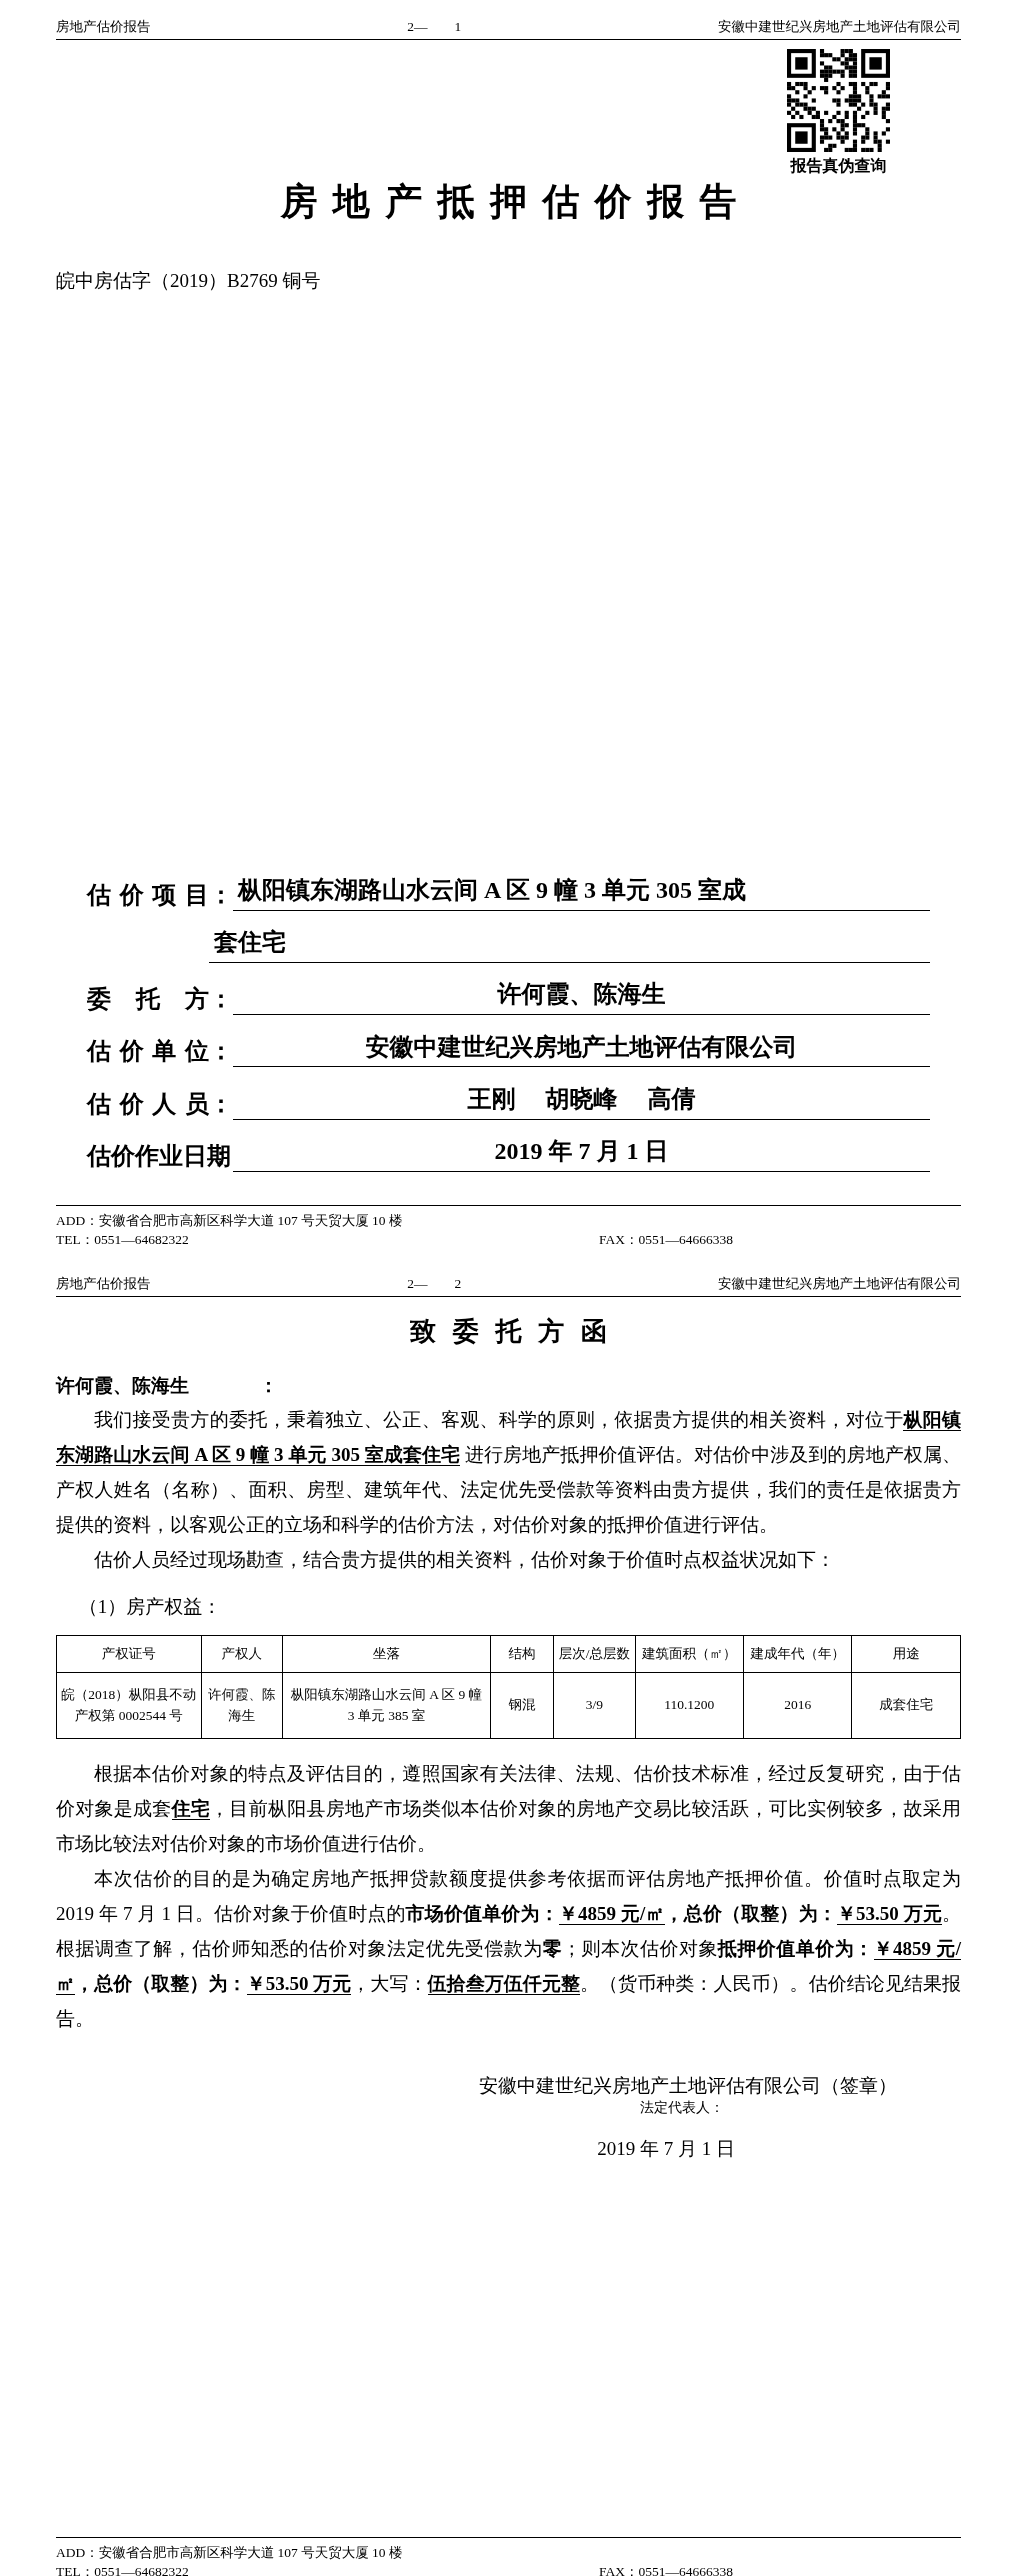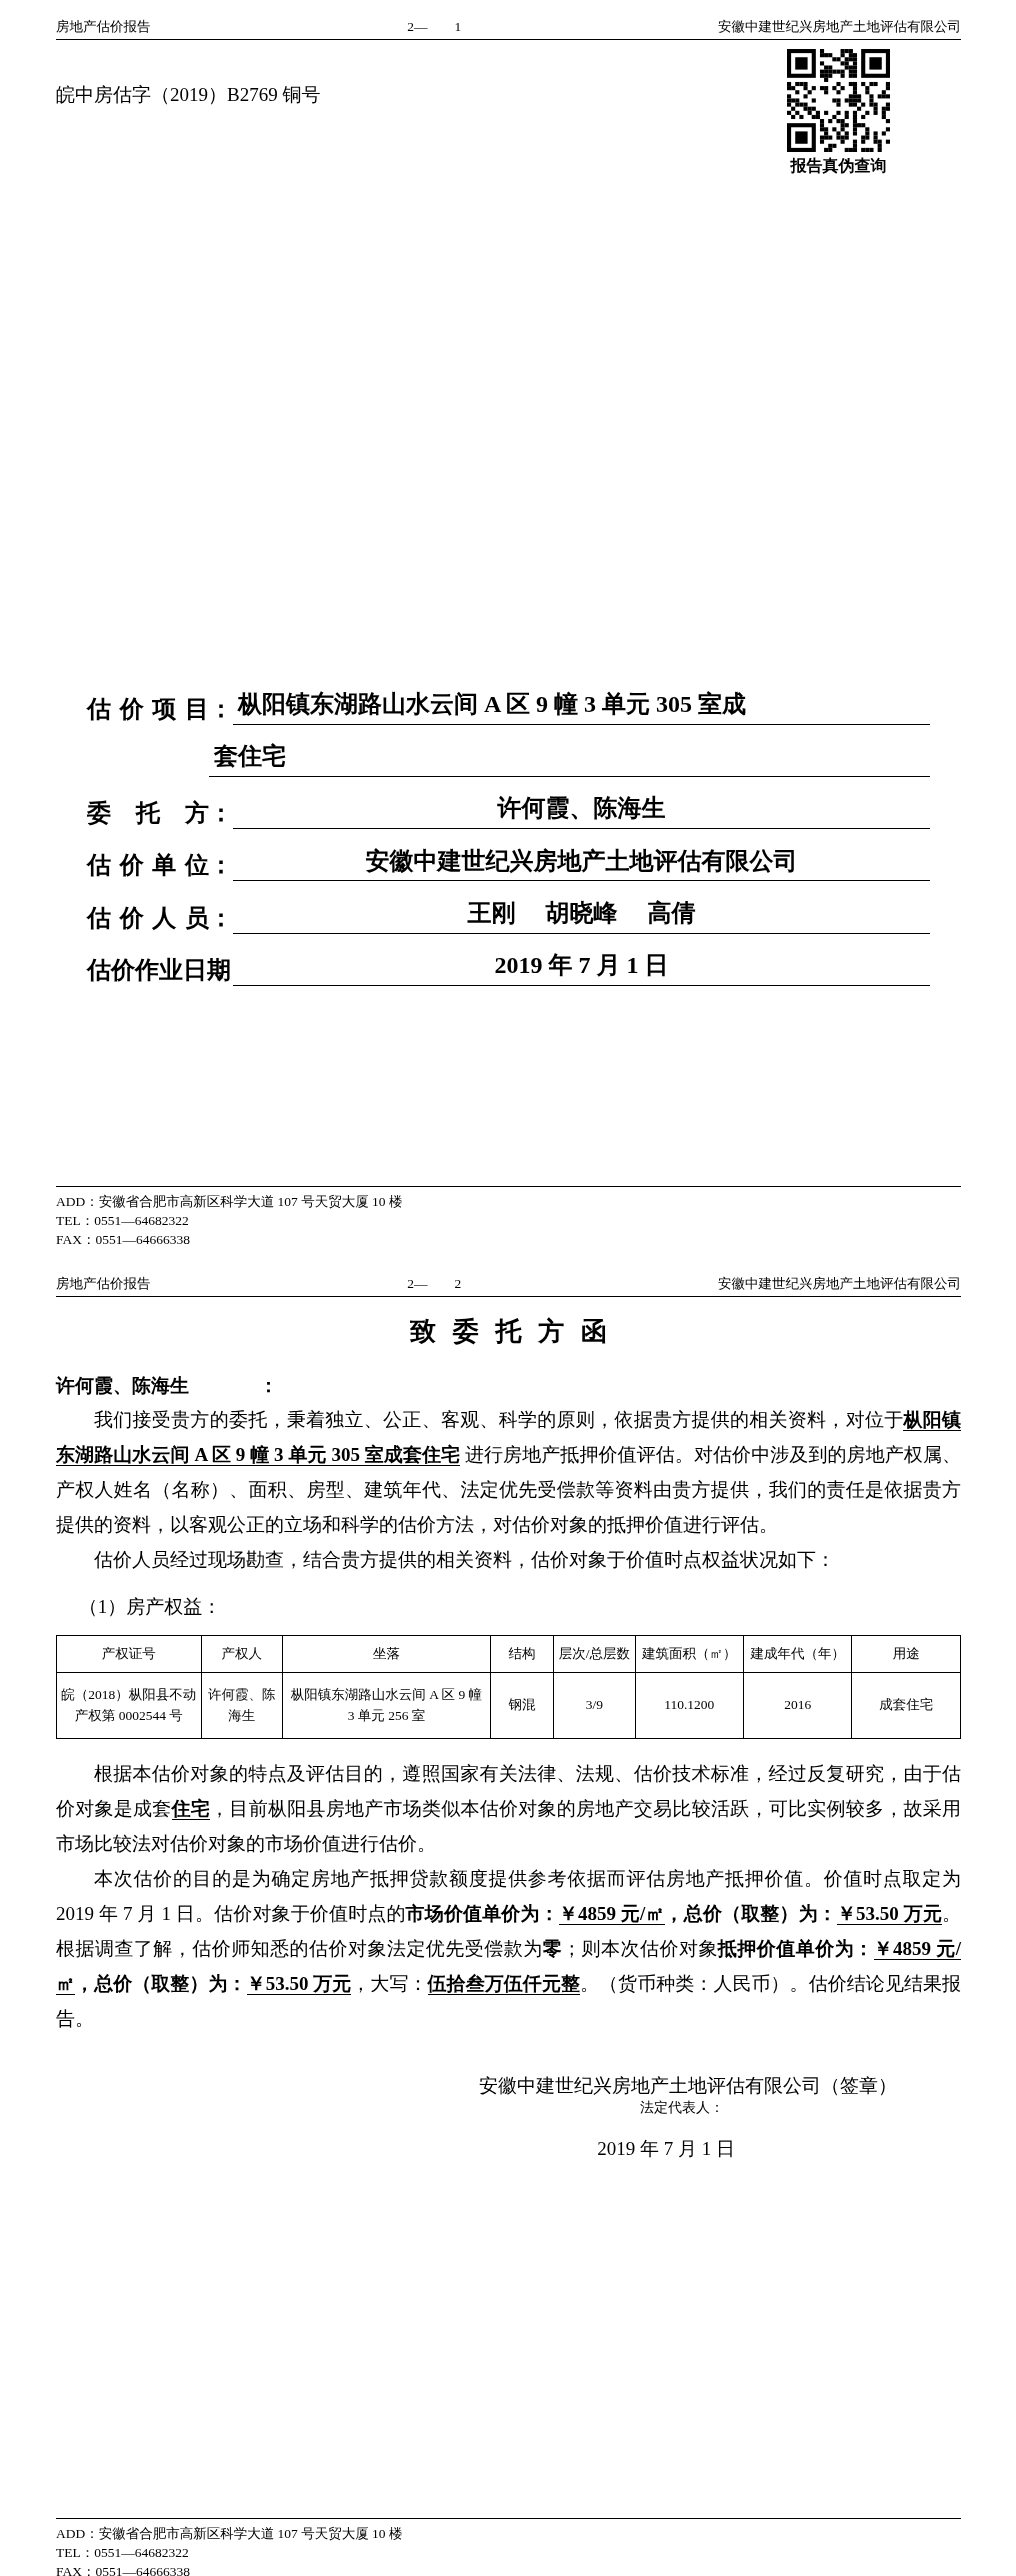--- a/index.html
+++ b/index.html
@@ -52,21 +52,21 @@
   .field-value.left { text-align: left; }
 
   
   .page-footer {
     position: absolute; left: 56px; right: 56px;
     border-top: 1.3px solid #000; padding-top: 5.1px;
     font-size: 13.5px; line-height: 19px;
   }
   .page-1 .page-footer { bottom: 7.7px; }
   .page-2 .page-footer { bottom: -5.1px; }
-  .pf-line2 { display: flex; flex-direction: column; }
+  .pf-line2 { display: flex; }
   .pf-tel { width: 60%; }
 
   
   .letter-title {
     text-align: center; font-weight: bold;
     font-size: 26px; letter-spacing: 16.7px; text-indent: 16.7px;
     margin-top: 16.7px;
   }
   .salutation { margin-top: 24px; font-size: 19px; font-weight: bold; }
   .sal-colon { margin-left: 70px; }
@@ -299,20 +299,21 @@
           <rect x="115.2" y="0" width="44.800000000000004" height="44.800000000000004" fill="#000"></rect>
           <rect x="121.60000000000001" y="6.4" width="32" height="32" fill="#fff"></rect>
           <rect x="128" y="12.8" width="19.200000000000003" height="19.200000000000003" fill="#000"></rect>
           <rect x="0" y="115.2" width="44.800000000000004" height="44.800000000000004" fill="#000"></rect>
           <rect x="6.4" y="121.60000000000001" width="32" height="32" fill="#fff"></rect>
           <rect x="12.8" y="128" width="19.200000000000003" height="19.200000000000003" fill="#000"></rect>
         </svg></div>
     <div class="qr-caption">报告真伪查询</div>
   </div>
 
+  <div class="main-title">房地产抵押估价报告</div>
   <div class="doc-no">皖中房估字（2019）B2769 铜号</div>
 
   <div class="fields">
     <div class="field-row">
       <span class="field-label"><span class="jlabel">估价项目</span><span>：</span></span>
       <span class="field-value left">枞阳镇东湖路山水云间 A 区 9 幢 3 单元 305 室成</span>
     </div>
     <div class="field-row">
       <span class="field-label"><span class="jlabel"></span><span></span></span>
       <span class="field-value left">套住宅</span>
@@ -380,21 +381,21 @@
           <th>坐落</th>
           <th>结构</th>
           <th>层次/总层数</th>
           <th>建筑面积（㎡）</th>
           <th>建成年代（年）</th>
           <th>用途</th>
         </tr>
         <tr>
           <td>皖（2018）枞阳县不动产权第 0002544 号</td>
           <td>许何霞、陈海生</td>
-          <td>枞阳镇东湖路山水云间 A 区 9 幢 3 单元 256 室</td>
+          <td>枞阳镇东湖路山水云间 A 区 9 幢 3 单元 385 室</td>
           <td>钢混</td>
           <td>3/9</td>
           <td>110.1200</td>
           <td>2016</td>
           <td>成套住宅</td>
         </tr>
       </tbody>
   </table>
 
   <p class="para" style="margin-top:16.7px"><span>根据本估价对象的特点及评估目的，遵照国家有关法律、法规、估价技术标准，经过反复研究，由于估价对象是成套</span><span class="bu">住宅</span><span>，目前枞阳县房地产市场类似本估价对象的房地产交易比较活跃，可比实例较多，故采用市场比较法对估价对象的市场价值进行估价。</span></p>

